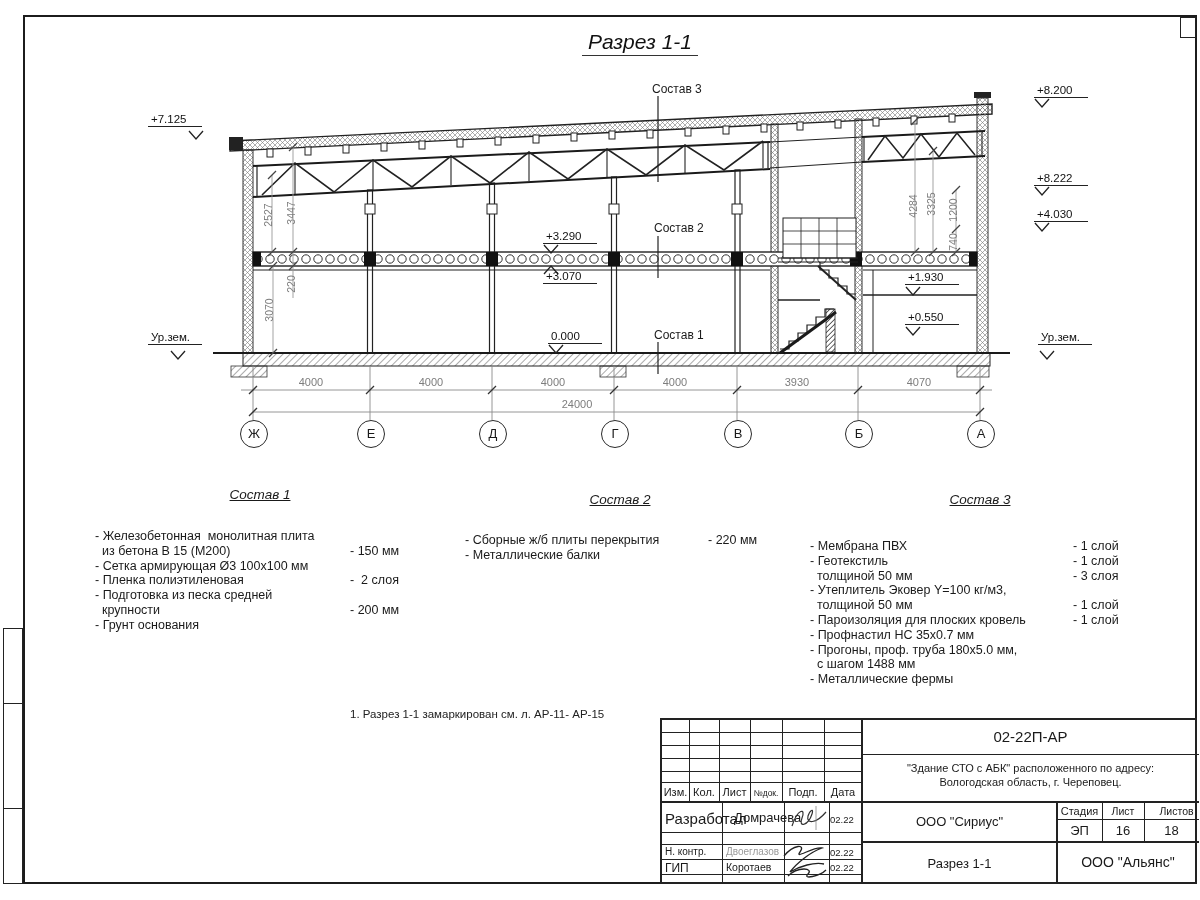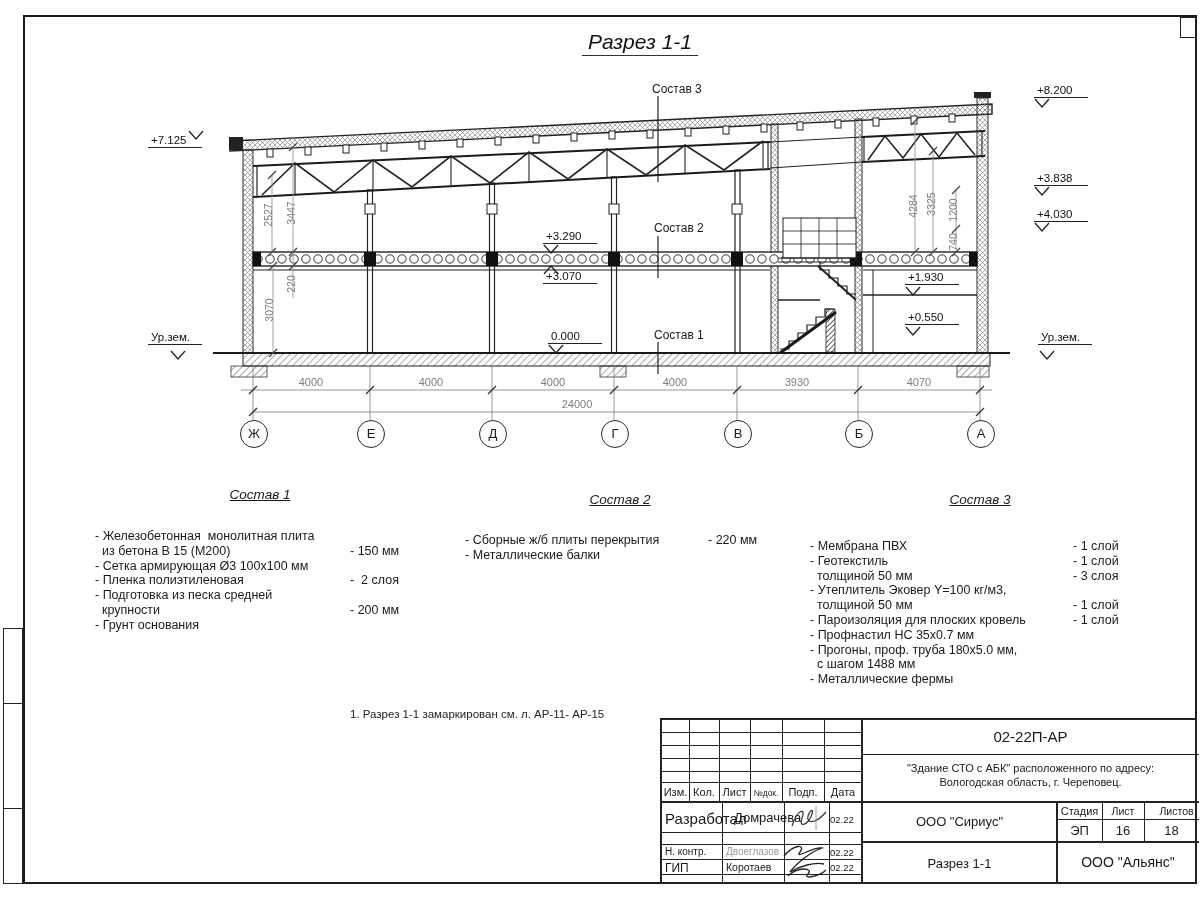--- a/index.html
+++ b/index.html
@@ -223,23 +223,23 @@
       <path d="M1035,223 L1042,231 L1049,223"></path>
       <path d="M544,245 L551,253 L558,245"></path>
       <path d="M544,274 L551,266 L558,274"></path>
       <path d="M549,345 L556,353 L563,345"></path>
       <path d="M906,287 L913,295 L920,287"></path>
       <path d="M906,327 L913,335 L920,327"></path>
       <path d="M1040,351 L1047,359 L1054,351"></path>
     </g>
   </svg>
 
-  <div class="elev" style="left:148px;top:113px;margin-top:21px;">+7.125</div>
+  <div class="elev" style="left:148px;top:113px;">+7.125</div>
   <div class="elev" style="left:1034px;top:84px;">+8.200</div>
-  <div class="elev" style="left:1034px;top:172px;">+3.838</div>
+  <div class="elev" style="left:1034px;top:172px;">+8.222</div>
   <div class="elev" style="left:1034px;top:208px;">+4.030</div>
   <div class="elev" style="left:543px;top:230px;">+3.290</div>
   <div class="elev" style="left:543px;top:270px;">+3.070</div>
   <div class="elev" style="left:548px;top:330px;">0.000</div>
   <div class="elev" style="left:905px;top:271px;">+1.930</div>
   <div class="elev" style="left:905px;top:311px;">+0.550</div>
   <div class="elev" style="left:148px;top:331px;">Ур.зем.</div>
   <div class="elev" style="left:1038px;top:331px;">Ур.зем.</div>
 
   <div class="lbl" style="left:652px;top:82px;">Состав 3</div>

